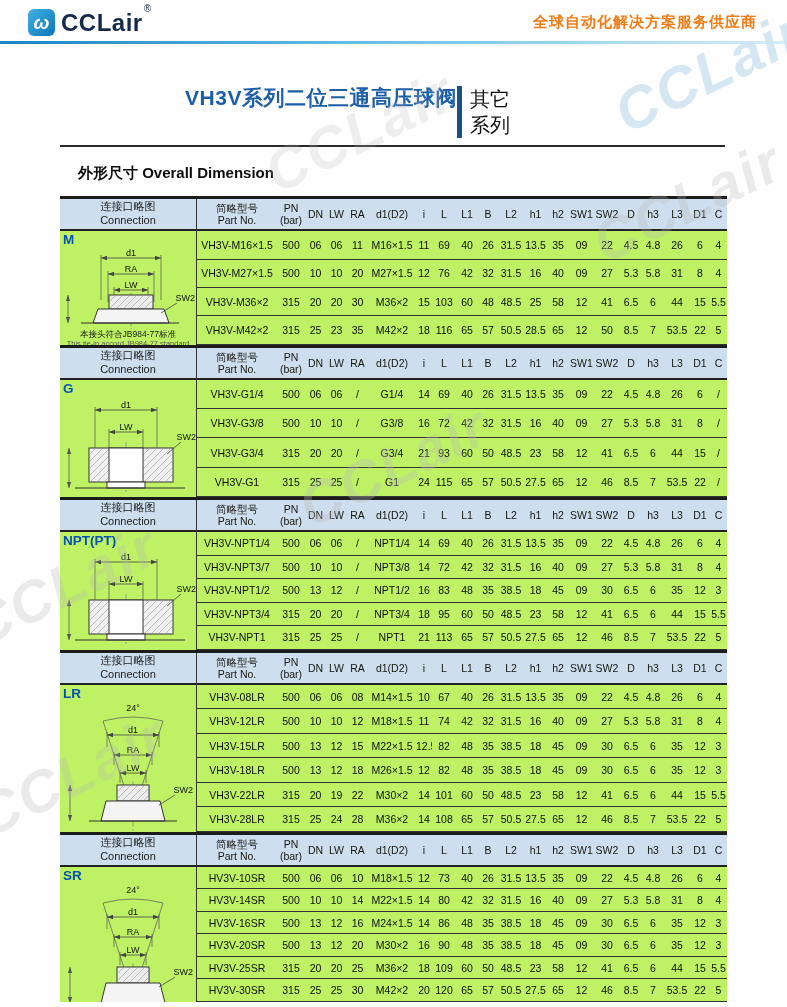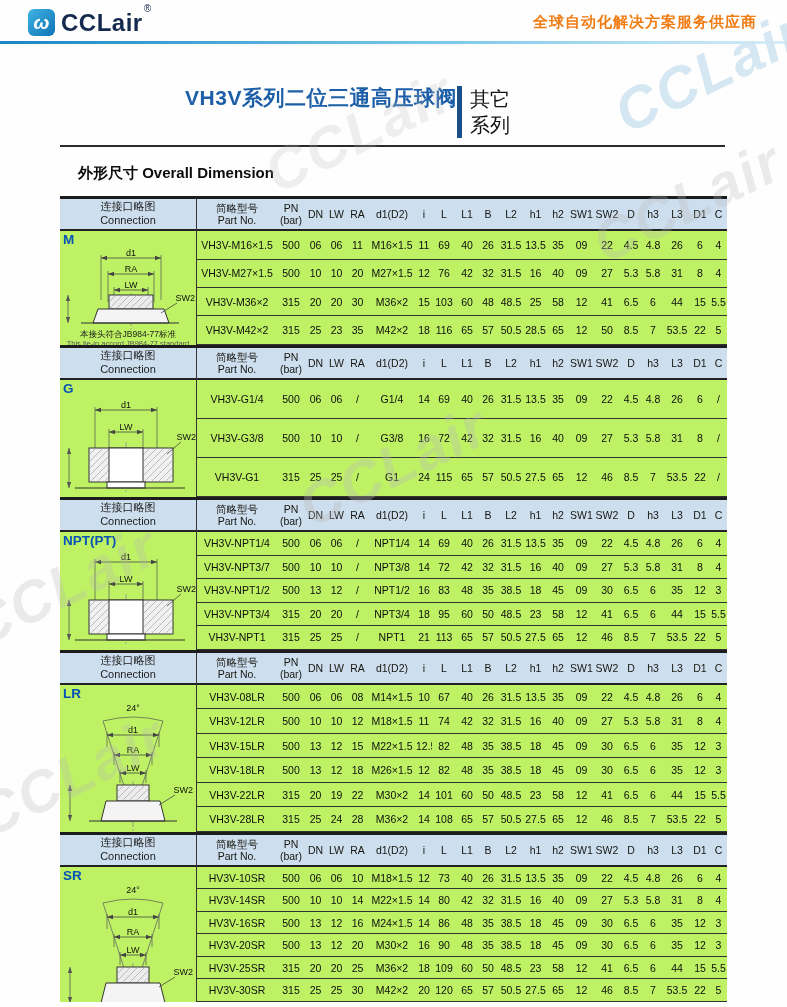--- a/index.html
+++ b/index.html
@@ -541,20 +541,42 @@
             <td>40</td>
             <td>09</td>
             <td>27</td>
             <td>5.3</td>
             <td>5.8</td>
             <td>31</td>
             <td>8</td>
             <td>/</td>
           </tr>
           <tr>
+            <td>VH3V-G3/4</td>
+            <td>315</td>
+            <td>20</td>
+            <td>20</td>
+            <td>/</td>
+            <td>G3/4</td>
+            <td>21</td>
+            <td>93</td>
+            <td>60</td>
+            <td>50</td>
+            <td>48.5</td>
+            <td>23</td>
+            <td>58</td>
+            <td>12</td>
+            <td>41</td>
+            <td>6.5</td>
+            <td>6</td>
+            <td>44</td>
+            <td>15</td>
+            <td>/</td>
+          </tr>
+          <tr>
             <td>VH3V-G1</td>
             <td>315</td>
             <td>25</td>
             <td>25</td>
             <td>/</td>
             <td>G1</td>
             <td>24</td>
             <td>115</td>
             <td>65</td>
             <td>57</td>

